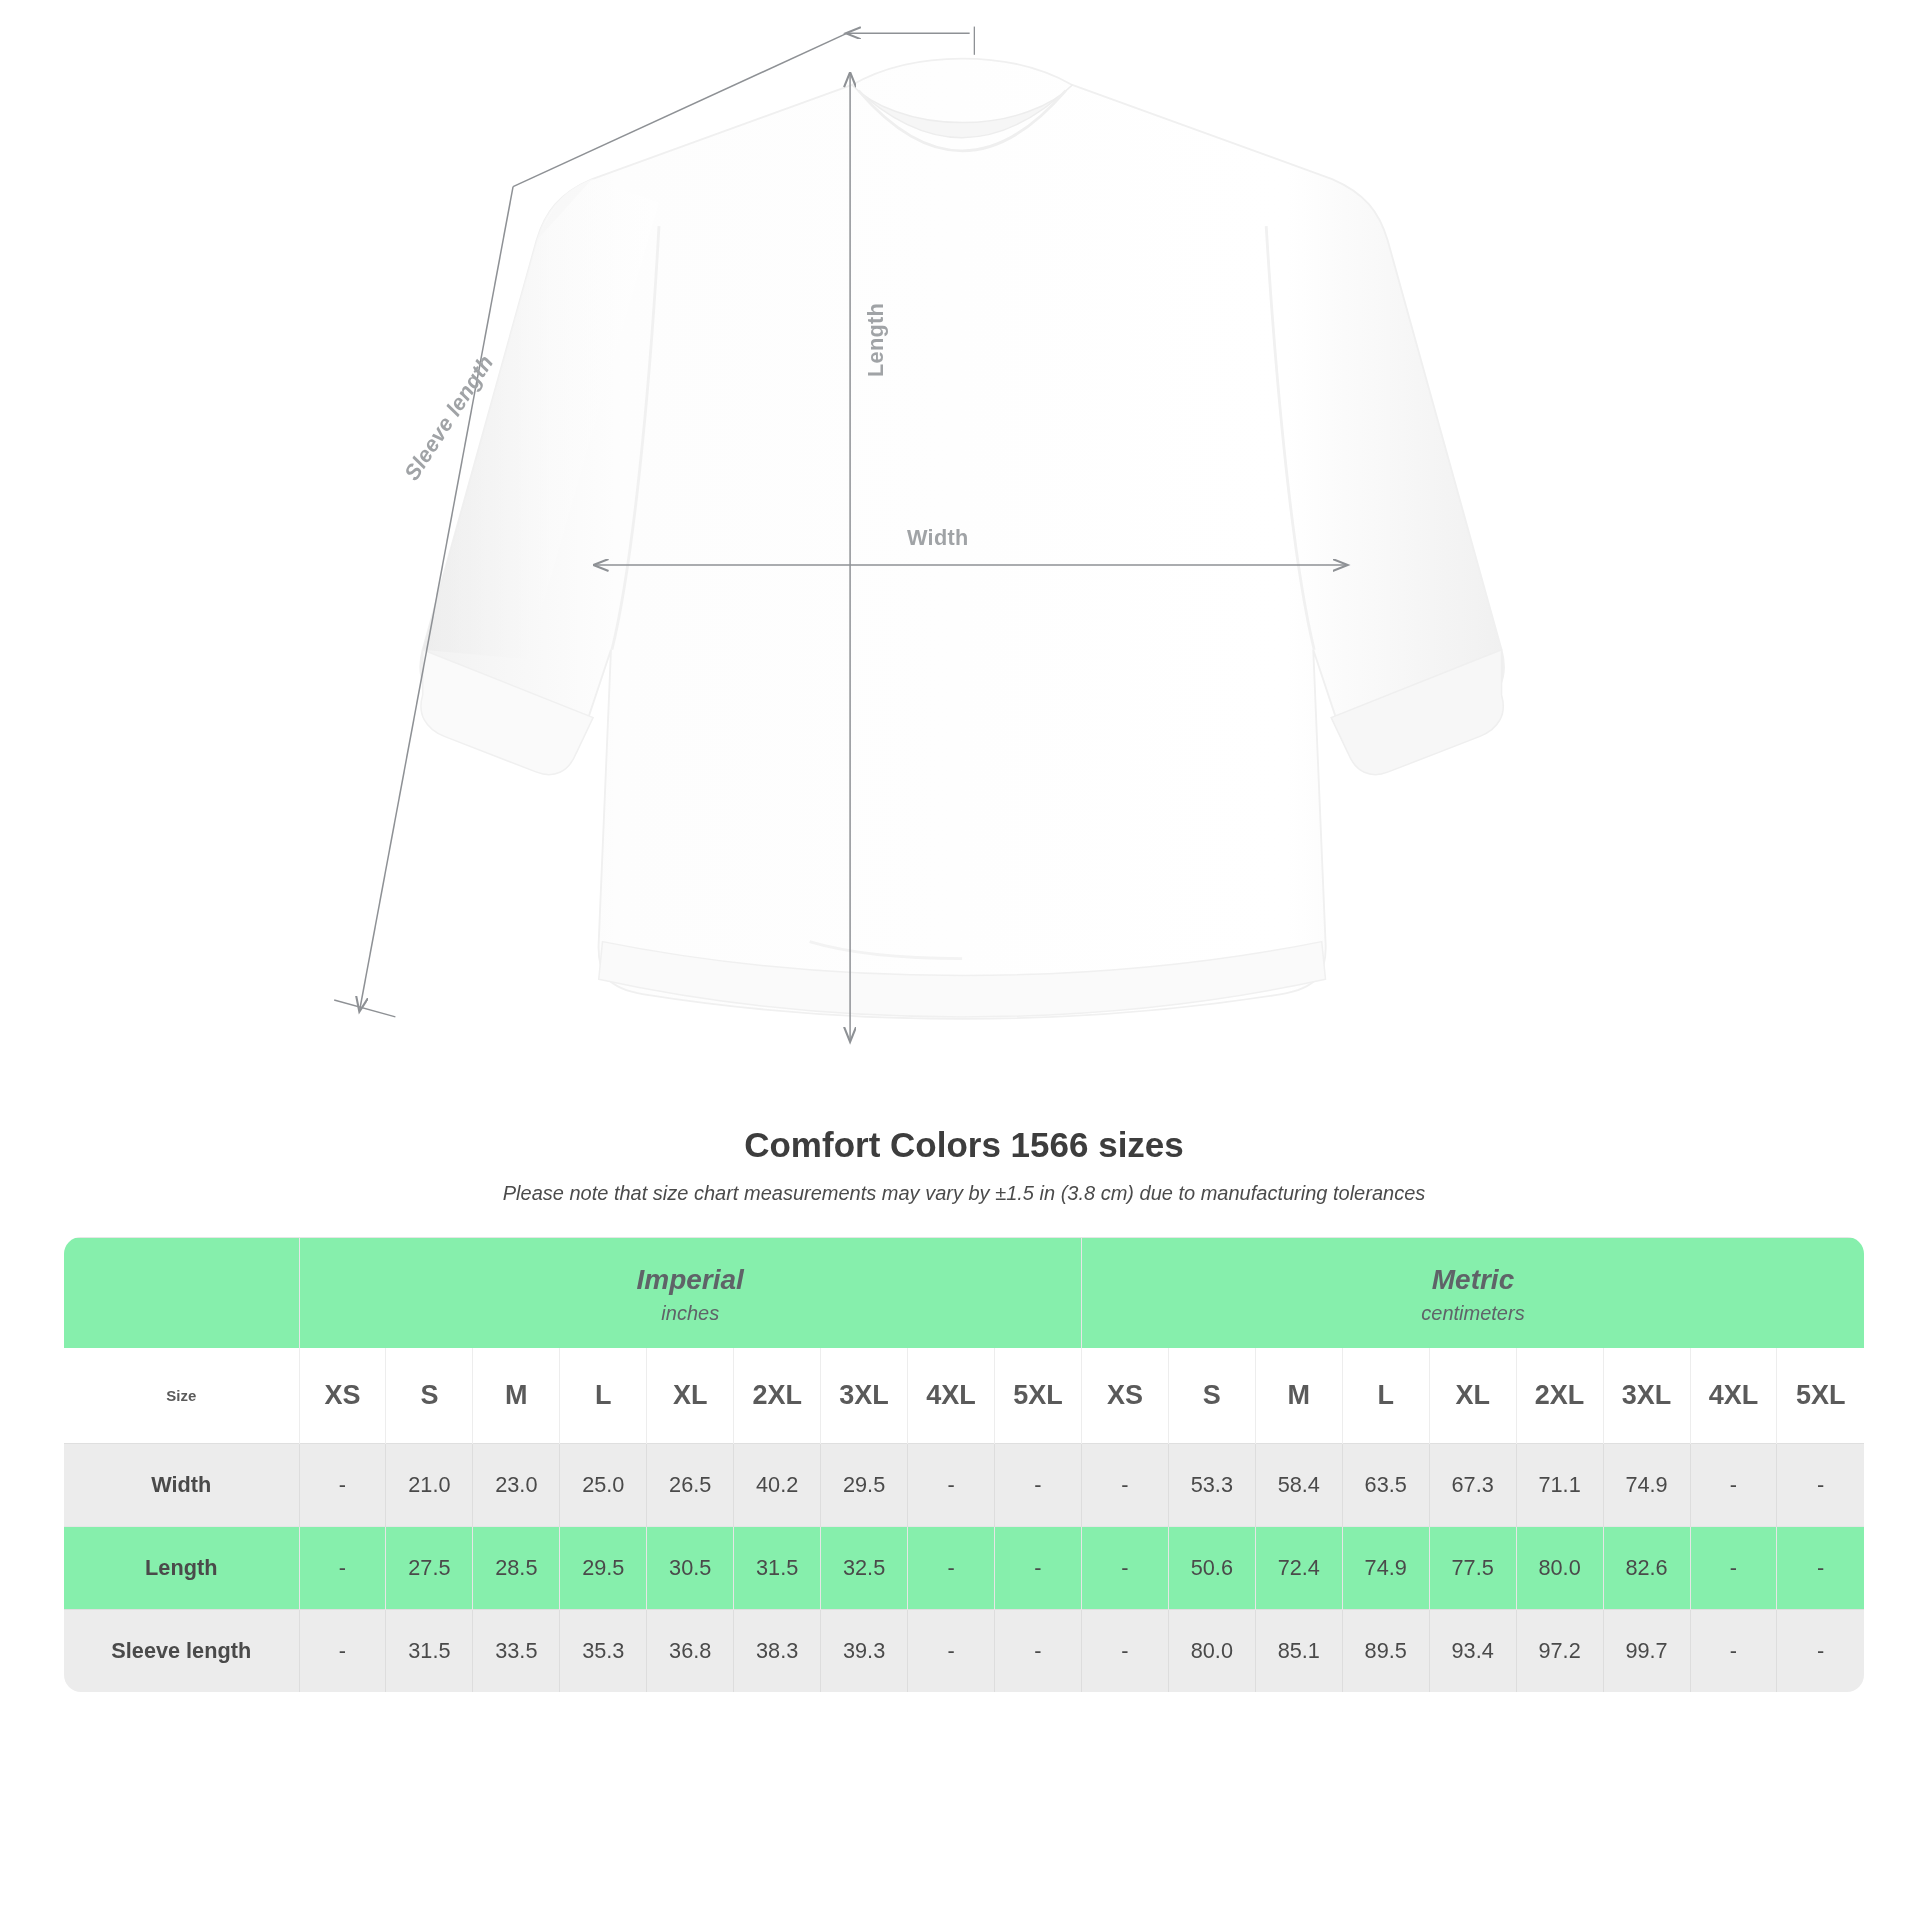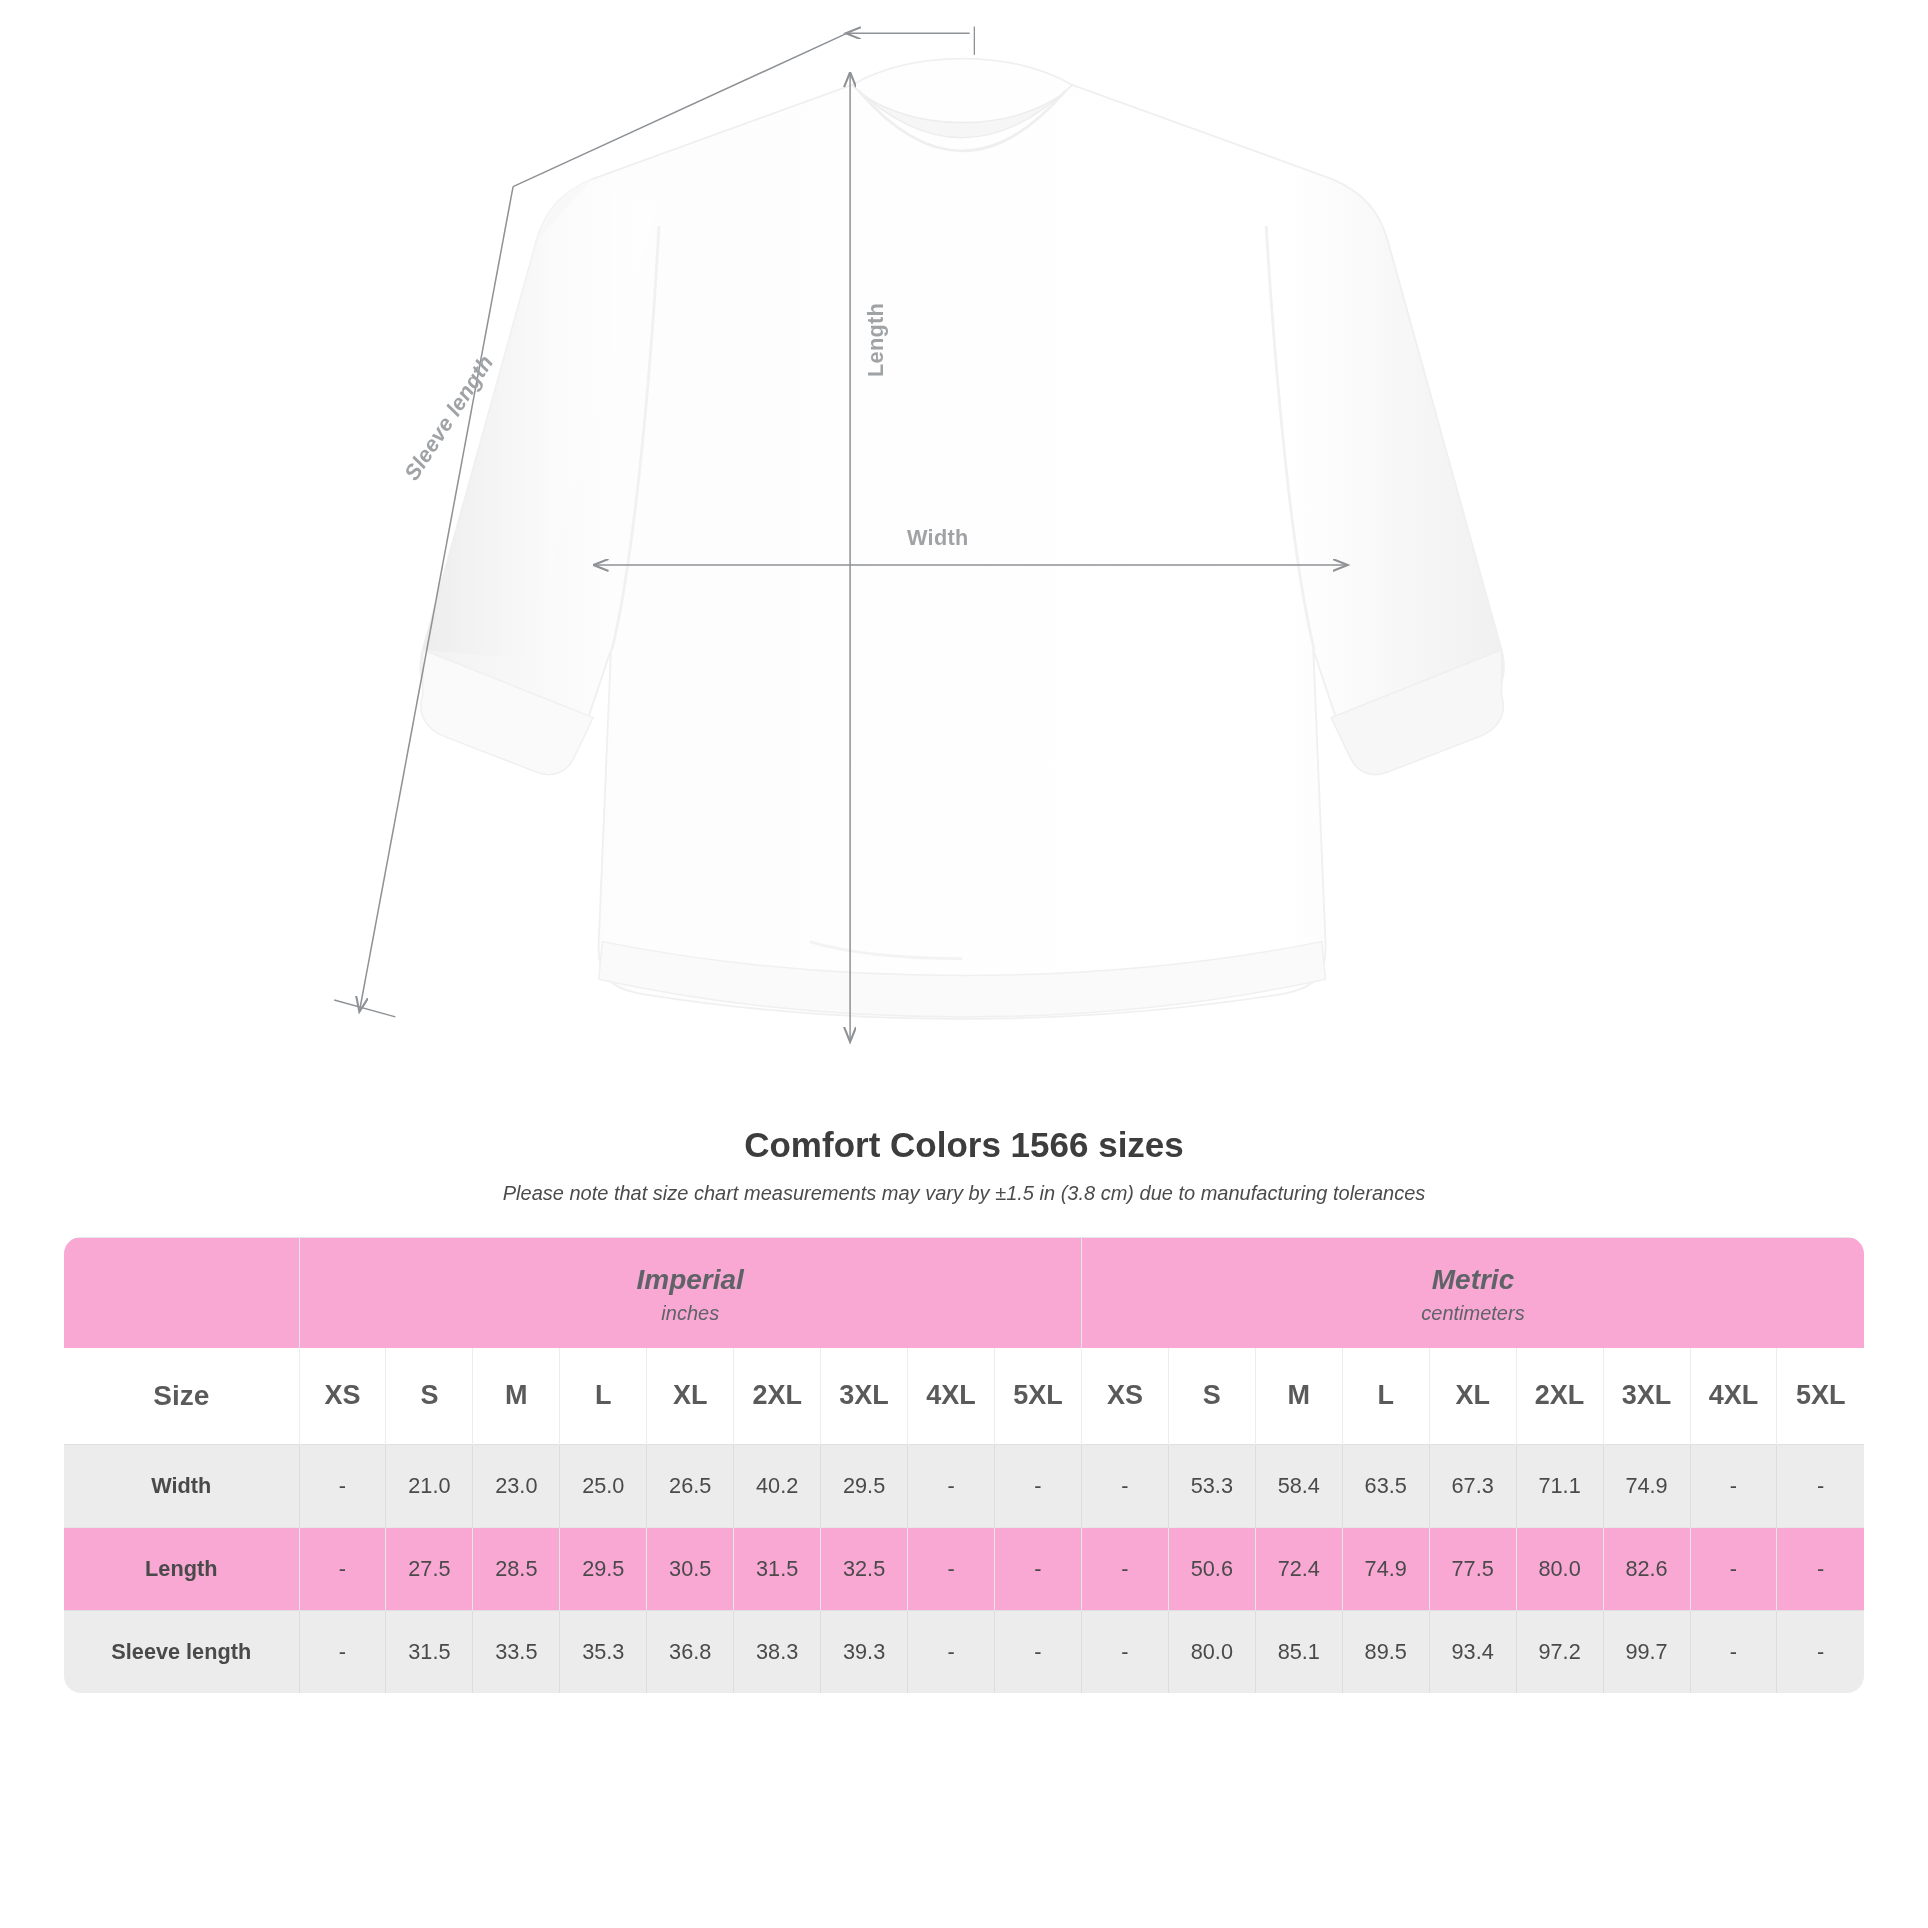--- a/index.html
+++ b/index.html
@@ -115,34 +115,34 @@
   .head-row th {
     background: #ffffff;
     font-size: 27px;
     font-weight: bold;
     color: #5a5a5a;
     padding: 32px 0;
     border-right: 0.9px solid #ededed;
   }
   .head-row th:last-child { border-right: none; }
   .head-row th.rowhead {
-    font-size: 28px;
+    font-size: 15px;
     text-align: center;
   }
 
   tbody tr td {
     font-size: 21.7px;
     color: #4a4a4a;
     padding: 28px 0;
     border-right: 0.9px solid #e6e6e6;
     border-top: 0.9px solid #e6e6e6;
   }
   tbody tr td:last-child { border-right: none; }
   tbody tr.alt td { background: #ececec; border-right-color: #dddddd; border-top-color: #dfdfdf;}
-  tbody tr:not(.alt) td { background: #f9a8d4; }
+  tbody tr:not(.alt) td { background: #86efac; }
   td.rowhead {
     font-weight: bold;
     color: #4a4a4a;
     font-size: 21.7px;
   }
   .col-first { width: 235px; }
 </style>
 </head>
 <body>
 

